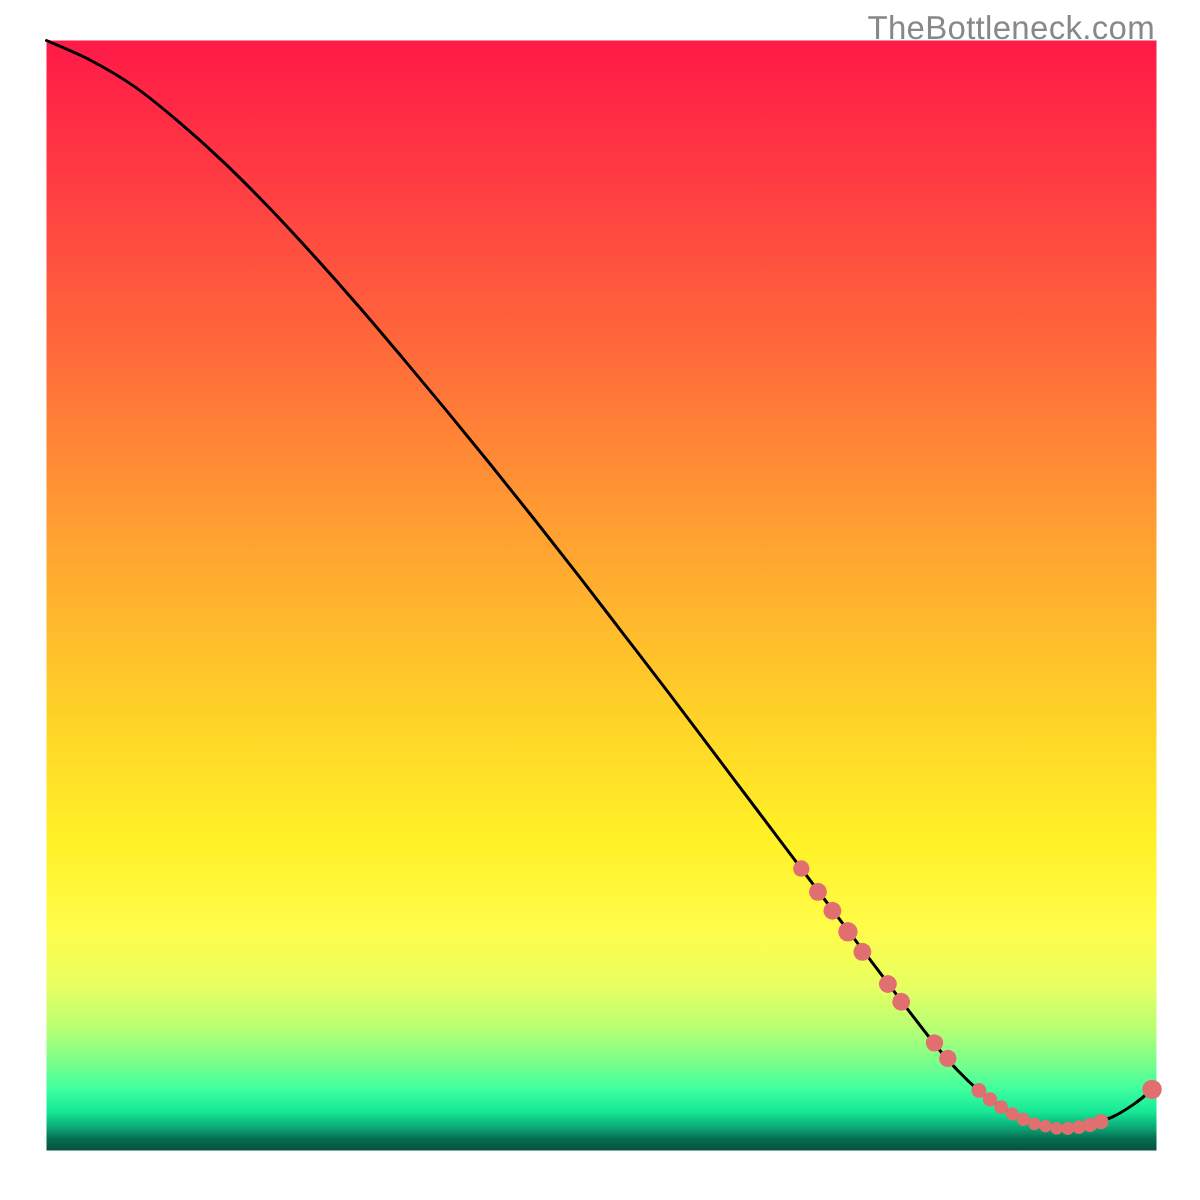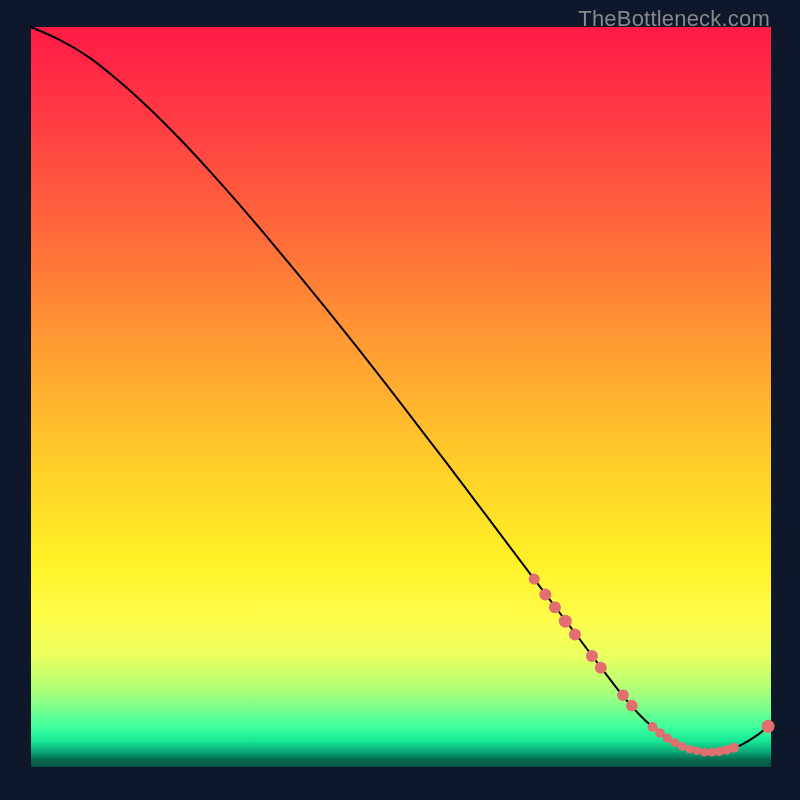--- a/index.html
+++ b/index.html
@@ -7,21 +7,21 @@
     padding: 0;
     width: 800px;
     height: 800px;
     background: #000;
     overflow: hidden;
   }
   .stage {
     position: relative;
     width: 800px;
     height: 800px;
-    background: #0f172a;
+    background: #ffffff;
     text-align: right;
   }
   .plot {
     position: absolute;
     left: 31px;
     top: 27px;
     width: 740px;
     height: 740px;
     
     background: linear-gradient(

